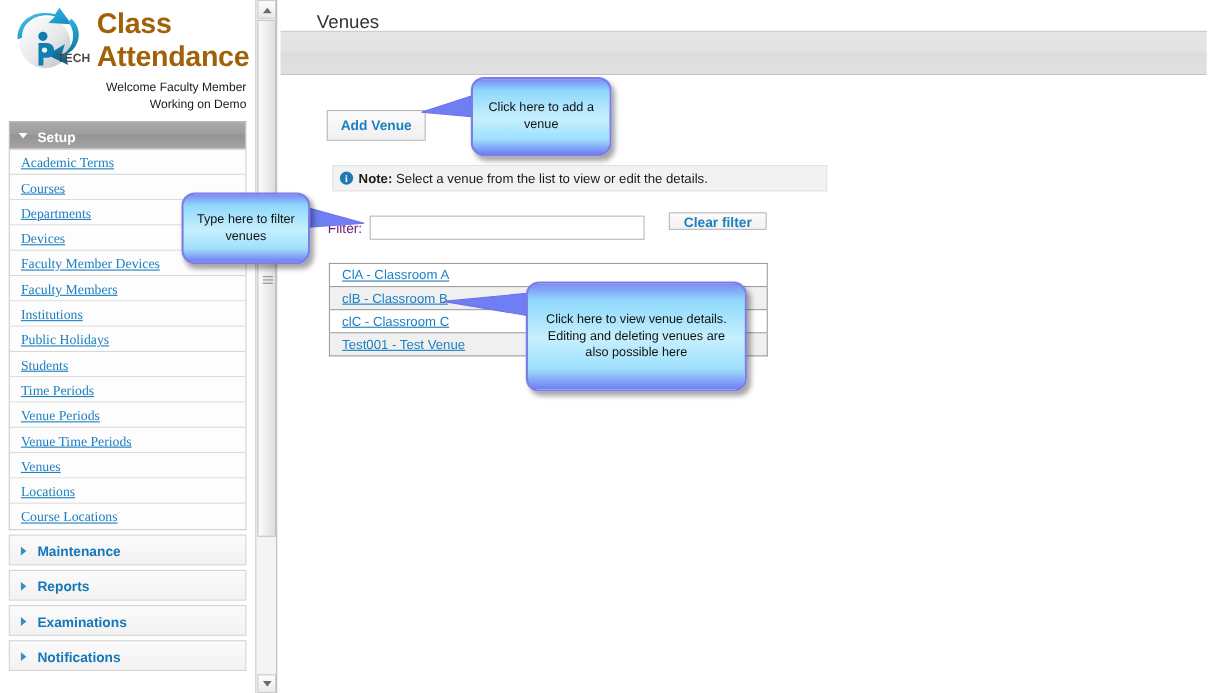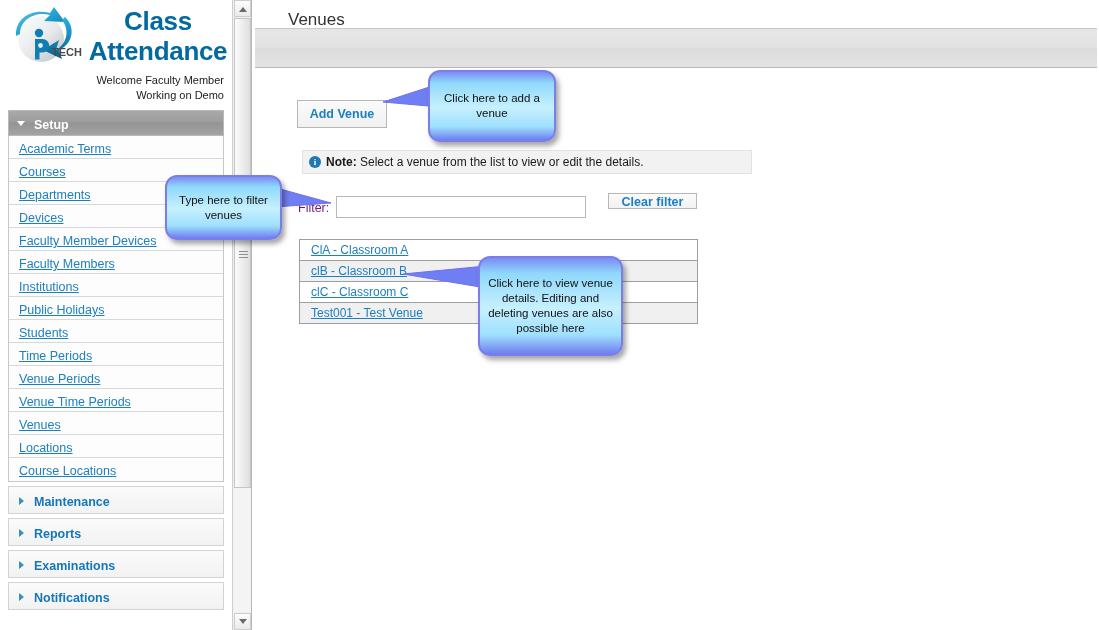--- a/index.html
+++ b/index.html
@@ -31,26 +31,25 @@
   }
   #logo {
     position: absolute;
     left: 10px; top: 6px;
     width: 80px; height: 64px;
   }
   #brand-title {
     position: absolute;
     left: 88px; top: 6px;
     width: 140px;
-    color: #0369a1;
+    color: #a16207;
     font-size: 26px;
     font-weight: bold;
     line-height: 30px;
     letter-spacing: -0.3px;
-    text-align: center;
   }
   #brand-sub {
     position: absolute;
     right: 8px; top: 73px;
     text-align: right;
     font-size: 11px;
     color: #1a1a1a;
     font-weight: normal;
     line-height: 15px;
   }
@@ -110,20 +109,21 @@
     border-top: none;
     background: #ffffff;
   }
   .nav-item {
     height: 23px;
     line-height: 23px;
     border-bottom: 1px solid #d8d8d8;
     padding-left: 10px;
     box-sizing: border-box;
     background: #fdfdfd;
+    font-family: Liberation Serif, serif;
   }
   .nav-item:last-child { border-bottom: none; }
   .nav-item a {
     color: #1b7fc0;
     font-size: 12.5px;
     text-decoration: underline;
     cursor: pointer;
   }
 
   
@@ -320,21 +320,21 @@
     align-items: center;
     justify-content: center;
     box-sizing: border-box;
     line-height: 15px;
     padding: 4px 8px;
   }
   .callout-tail { position: absolute; }
 
   #callout-add { left: 173px; top: 70px; width: 128px; height: 72px; }
   #callout-filter { left: -90px; top: 175px; width: 117px; height: 65px; }
-  #callout-list { left: 223px; top: 256px; width: 145px; height: 100px; }
+  #callout-list { left: 223px; top: 256px; width: 201px; height: 100px; }
 </style>
 </head>
 <body>
 
 <div id="app">
 
   <div id="left-panel">
 
     <div id="brand">
       <div id="logo">

